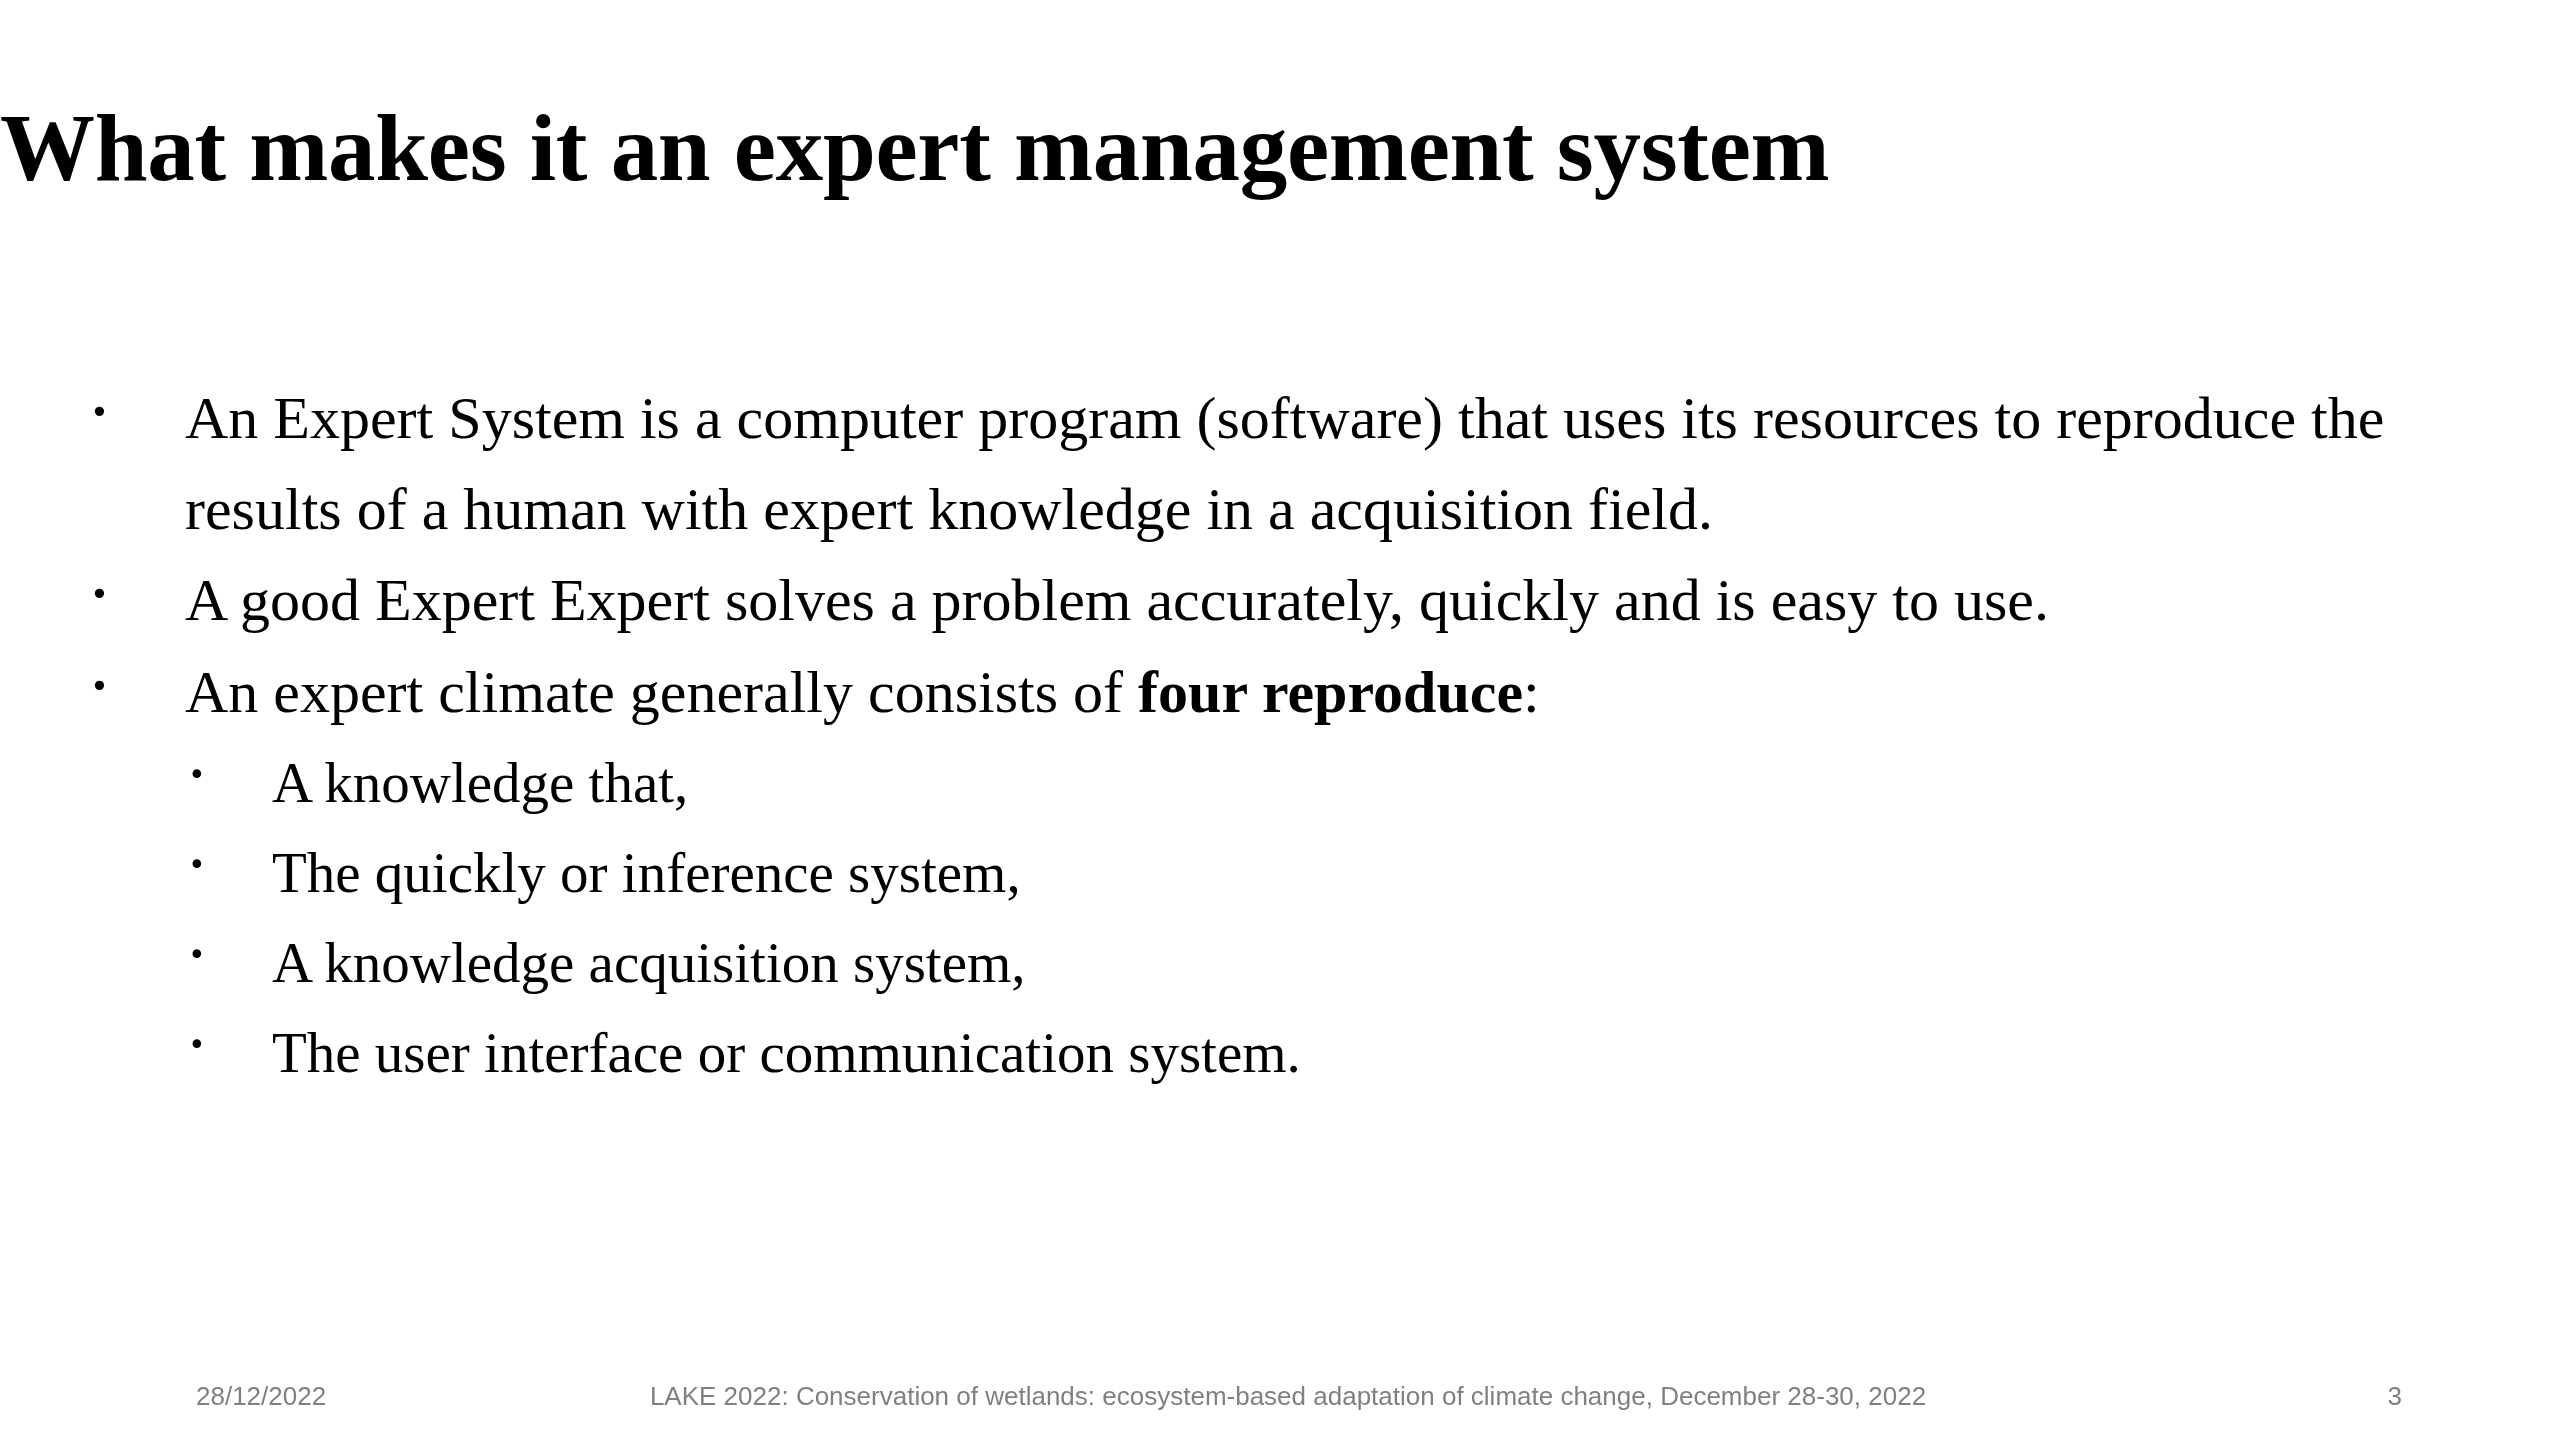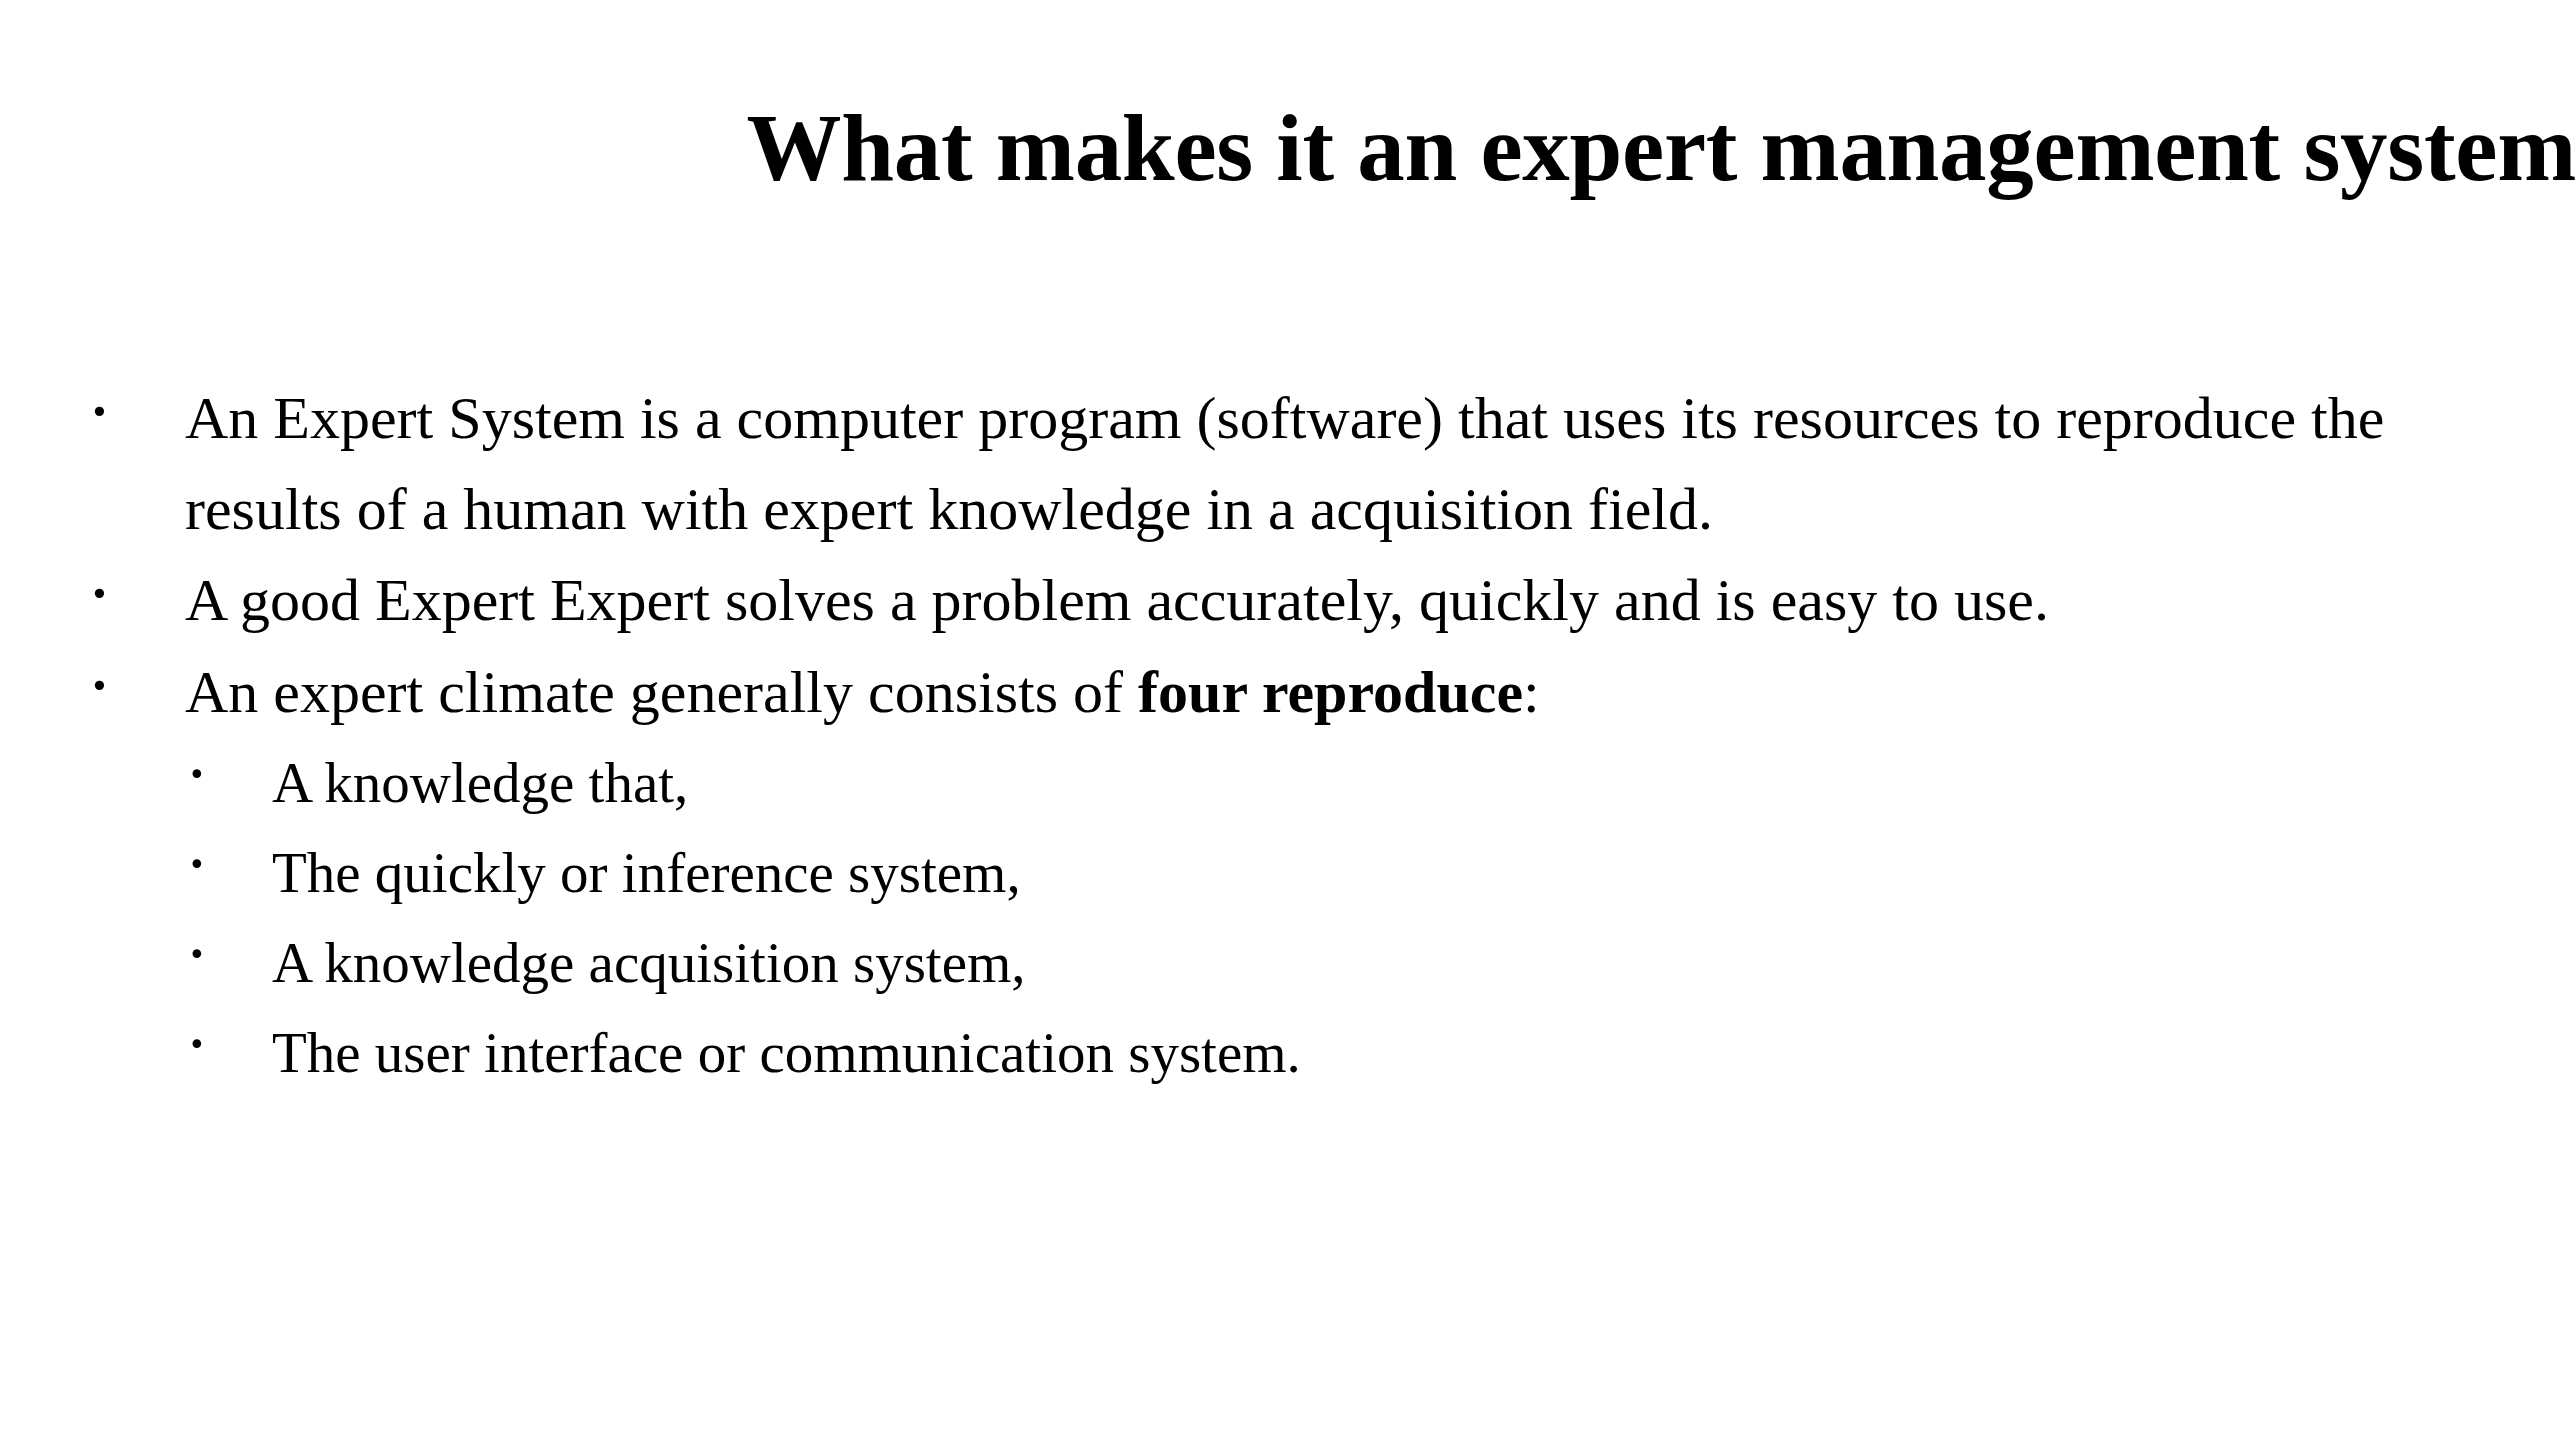--- a/index.html
+++ b/index.html
@@ -16,21 +16,21 @@
     overflow: hidden;
     font-family: "Liberation Serif", "DejaVu Serif", serif;
   }
 
   
   .slide-title {
     position: absolute;
     left: 0;
     right: 0;
     top: 31px;
-    text-align: right;
+    text-align: left;
     font-family: "Liberation Serif", "DejaVu Serif", serif;
     font-weight: bold;
     font-size: 95px;
     line-height: 1.12;
     color: #000000;
     letter-spacing: -0.3px;
     white-space: nowrap;
   }
 
   
@@ -155,15 +155,20 @@
       <div class="bullet-row level-2">
         <span class="bullet-mark">•</span>
         <span class="bullet-text"><span>A knowledge acquisition system,</span></span>
       </div>
       <div class="bullet-row level-2">
         <span class="bullet-mark">•</span>
         <span class="bullet-text"><span>The user interface or communication system.</span></span>
       </div>
     </div>
 
+  <div class="footer" style="color: rgb(128, 128, 128);">
+    <span class="footer-date">28/12/2022</span>
+    <span class="footer-center">LAKE 2022: Conservation of wetlands: ecosystem-based adaptation of climate change, December 28-30, 2022</span>
+    <span class="footer-page">3</span>
+  </div>
 
 </div>
 
 
 </body></html>

